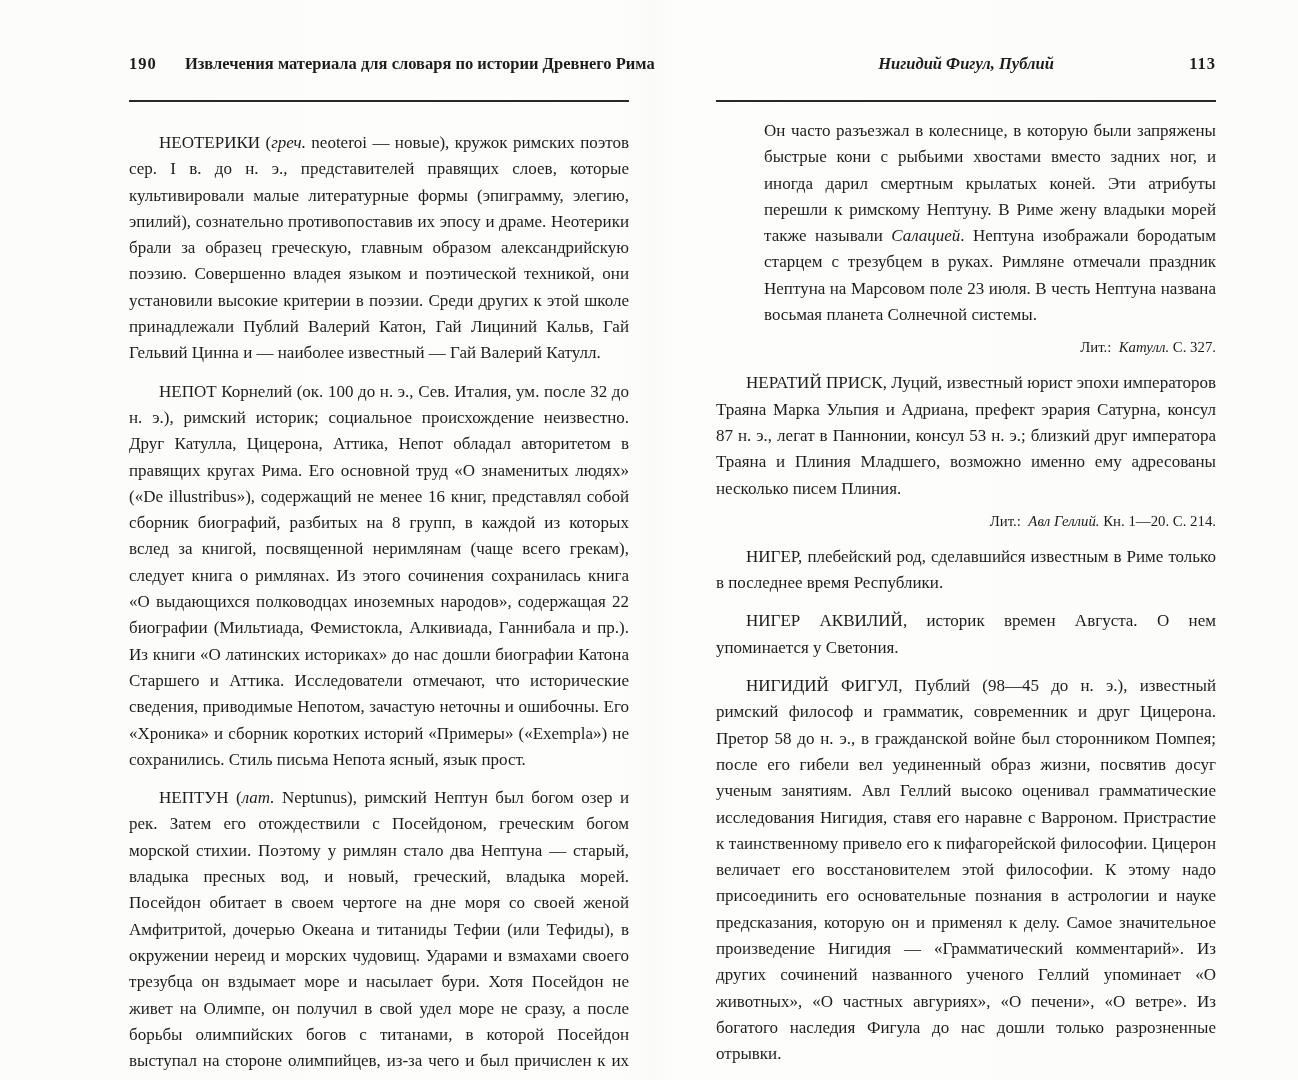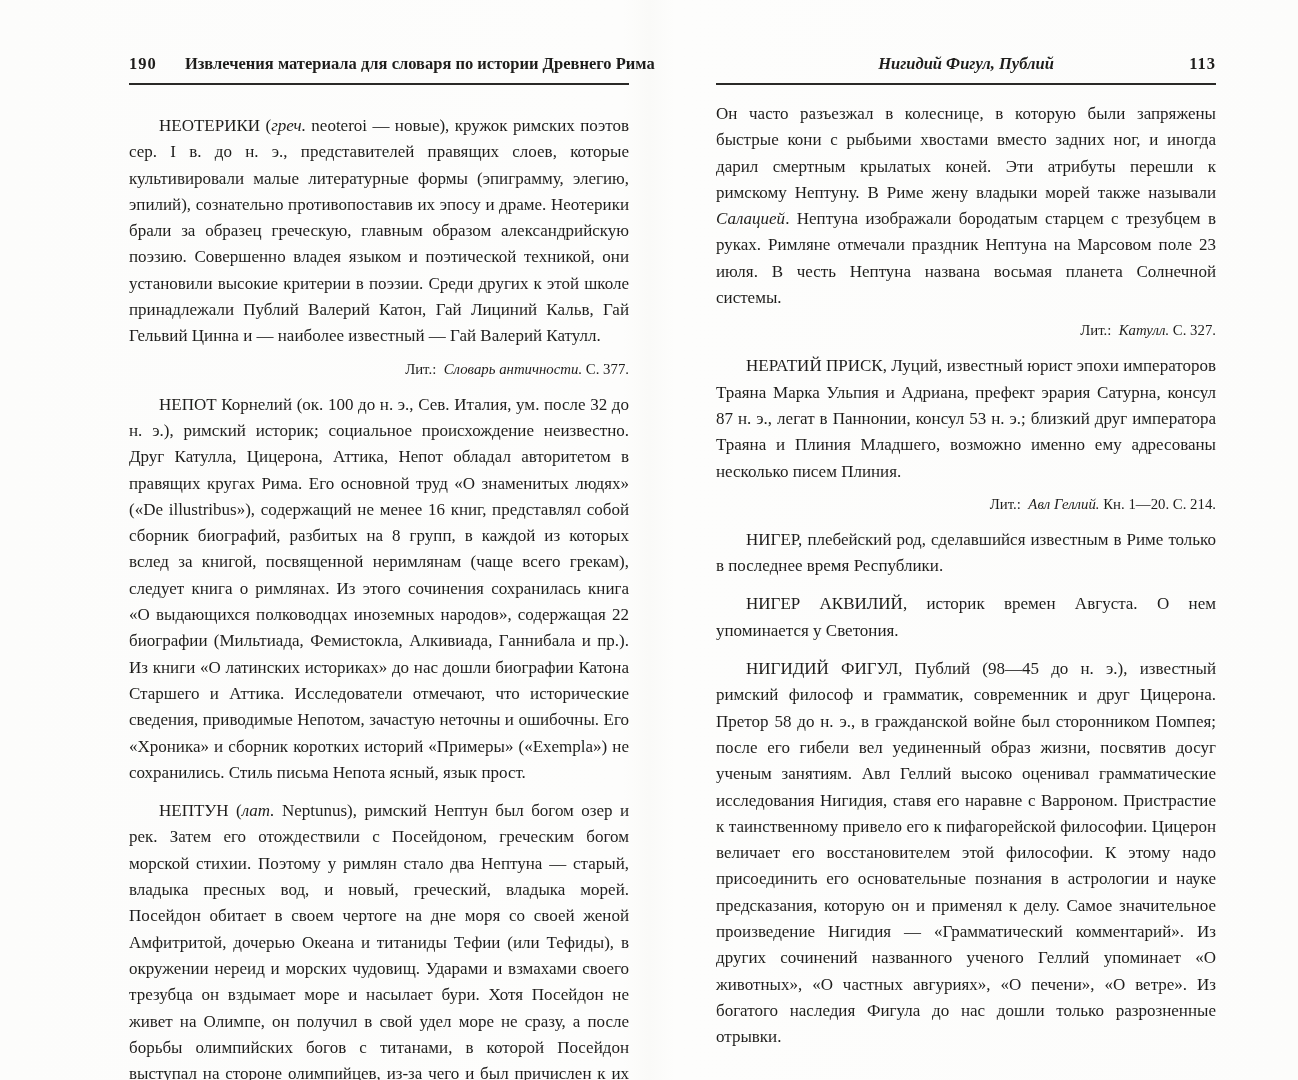--- a/index.html
+++ b/index.html
@@ -14,58 +14,57 @@
     background:linear-gradient(90deg,#fcfcfb 0%,#fdfdfc 48%,#fafaf8 50%,#fdfdfc 52%,#fcfcfb 100%);
     color:#1e1d1b;
   }
   .page{position:absolute;top:52px;width:500px;}
   .page-left{left:129px;}
   .page-right{left:716px;}
 
   .running-head{
     position:relative;height:24px;line-height:24px;
     font-size:16.5px;font-weight:bold;
-    padding-bottom:7px;border-bottom:2px solid #2a2927;
+    padding-bottom:24px;border-bottom:2px solid #2a2927;
     white-space:nowrap;
   }
   .page-left .running-head .pagenum{margin-right:24px;letter-spacing:1px;}
   .page-right .running-head{text-align:center;font-style:italic;}
   .page-right .running-head .pagenum{
     position:absolute;right:0;top:0;font-style:normal;letter-spacing:1px;
   }
 
   .column{
     padding-top:16px;
     font-size:17px;line-height:26.3px;
     text-align:justify;
   }
   p.block{margin:0;}
   p.entry{text-indent:30px;margin-top:12px;}
-  p.cont{text-indent:0;}
+  p.cont{text-indent:0;margin-left:48px;}
   p.lit{
     font-size:14.8px;line-height:21px;
     text-indent:36px;margin:9px 0 11px;
     text-align:right;
   }
   .b{font-weight:normal;}
   .i{font-style:italic;}
 </style>
 </head>
 <body>
 
 <div class="spread">
 
   <section class="page page-left">
     <header class="running-head">
       <span class="pagenum">190</span>
       <span class="head-title">Извлечения материала для словаря по истории Древнего Рима</span>
     </header>
     <div class="column">
         <p class="block entry"><span class="b">НЕОТЕРИКИ </span><span>(</span><span class="i">греч.</span><span> neoteroi — новые), кружок римских поэтов сер. I в. до н. э., представителей правящих слоев, которые культивировали малые литературные формы (эпиграмму, элегию, эпилий), сознательно противопоставив их эпосу и драме. Неотерики брали за образец греческую, главным образом александрийскую поэзию. Совершенно владея языком и поэтической техникой, они установили высокие критерии в поэзии. Среди других к этой школе принадлежали Публий Валерий Катон, Гай Лициний Кальв, Гай Гельвий Цинна и — наиболее известный — Гай Валерий Катулл.</span></p>
-        <p class="block lit"><span>Лит.: </span><span class="i">Словарь античности.</span><span> С. 377.</span></p>
         <p class="block entry"><span class="b">НЕПОТ Корнелий </span><span>(ок. 100 до н. э., Сев. Италия, ум. после 32 до н. э.), римский историк; социальное происхождение неизвестно. Друг Катулла, Цицерона, Аттика, Непот обладал авторитетом в правящих кругах Рима. Его основной труд «О знаменитых людях» («De illustribus»), содержащий не менее 16 книг, представлял собой сборник биографий, разбитых на 8 групп, в каждой из которых вслед за книгой, посвященной неримлянам (чаще всего грекам), следует книга о римлянах. Из этого сочинения сохранилась книга «О выдающихся полководцах иноземных народов», содержащая 22 биографии (Мильтиада, Фемистокла, Алкивиада, Ганнибала и пр.). Из книги «О латинских историках» до нас дошли биографии Катона Старшего и Аттика. Исследователи отмечают, что исторические сведения, приводимые Непотом, зачастую неточны и ошибочны. Его «Хроника» и сборник коротких историй «Примеры» («Exempla») не сохранились. Стиль письма Непота ясный, язык прост.</span></p>
         <p class="block entry"><span class="b">НЕПТУН </span><span>(</span><span class="i">лат.</span><span> Neptunus), римский Нептун был богом озер и рек. Затем его отождествили с Посейдоном, греческим богом морской стихии. Поэтому у римлян стало два Нептуна — старый, владыка пресных вод, и новый, греческий, владыка морей. Посейдон обитает в своем чертоге на дне моря со своей женой Амфитритой, дочерью Океана и титаниды Тефии (или Тефиды), в окружении нереид и морских чудовищ. Ударами и взмахами своего трезубца он вздымает море и насылает бури. Хотя Посейдон не живет на Олимпе, он получил в свой удел море не сразу, а после борьбы олимпийских богов с титанами, в которой Посейдон выступал на стороне олимпийцев, из-за чего и был причислен к их сонму. Посейдону также приписывается попечение о конях.</span></p>
       </div>
   </section>
 
   <section class="page page-right">
     <header class="running-head">
       <span class="head-title">Нигидий Фигул, Публий</span>
       <span class="pagenum">113</span>
     </header>

